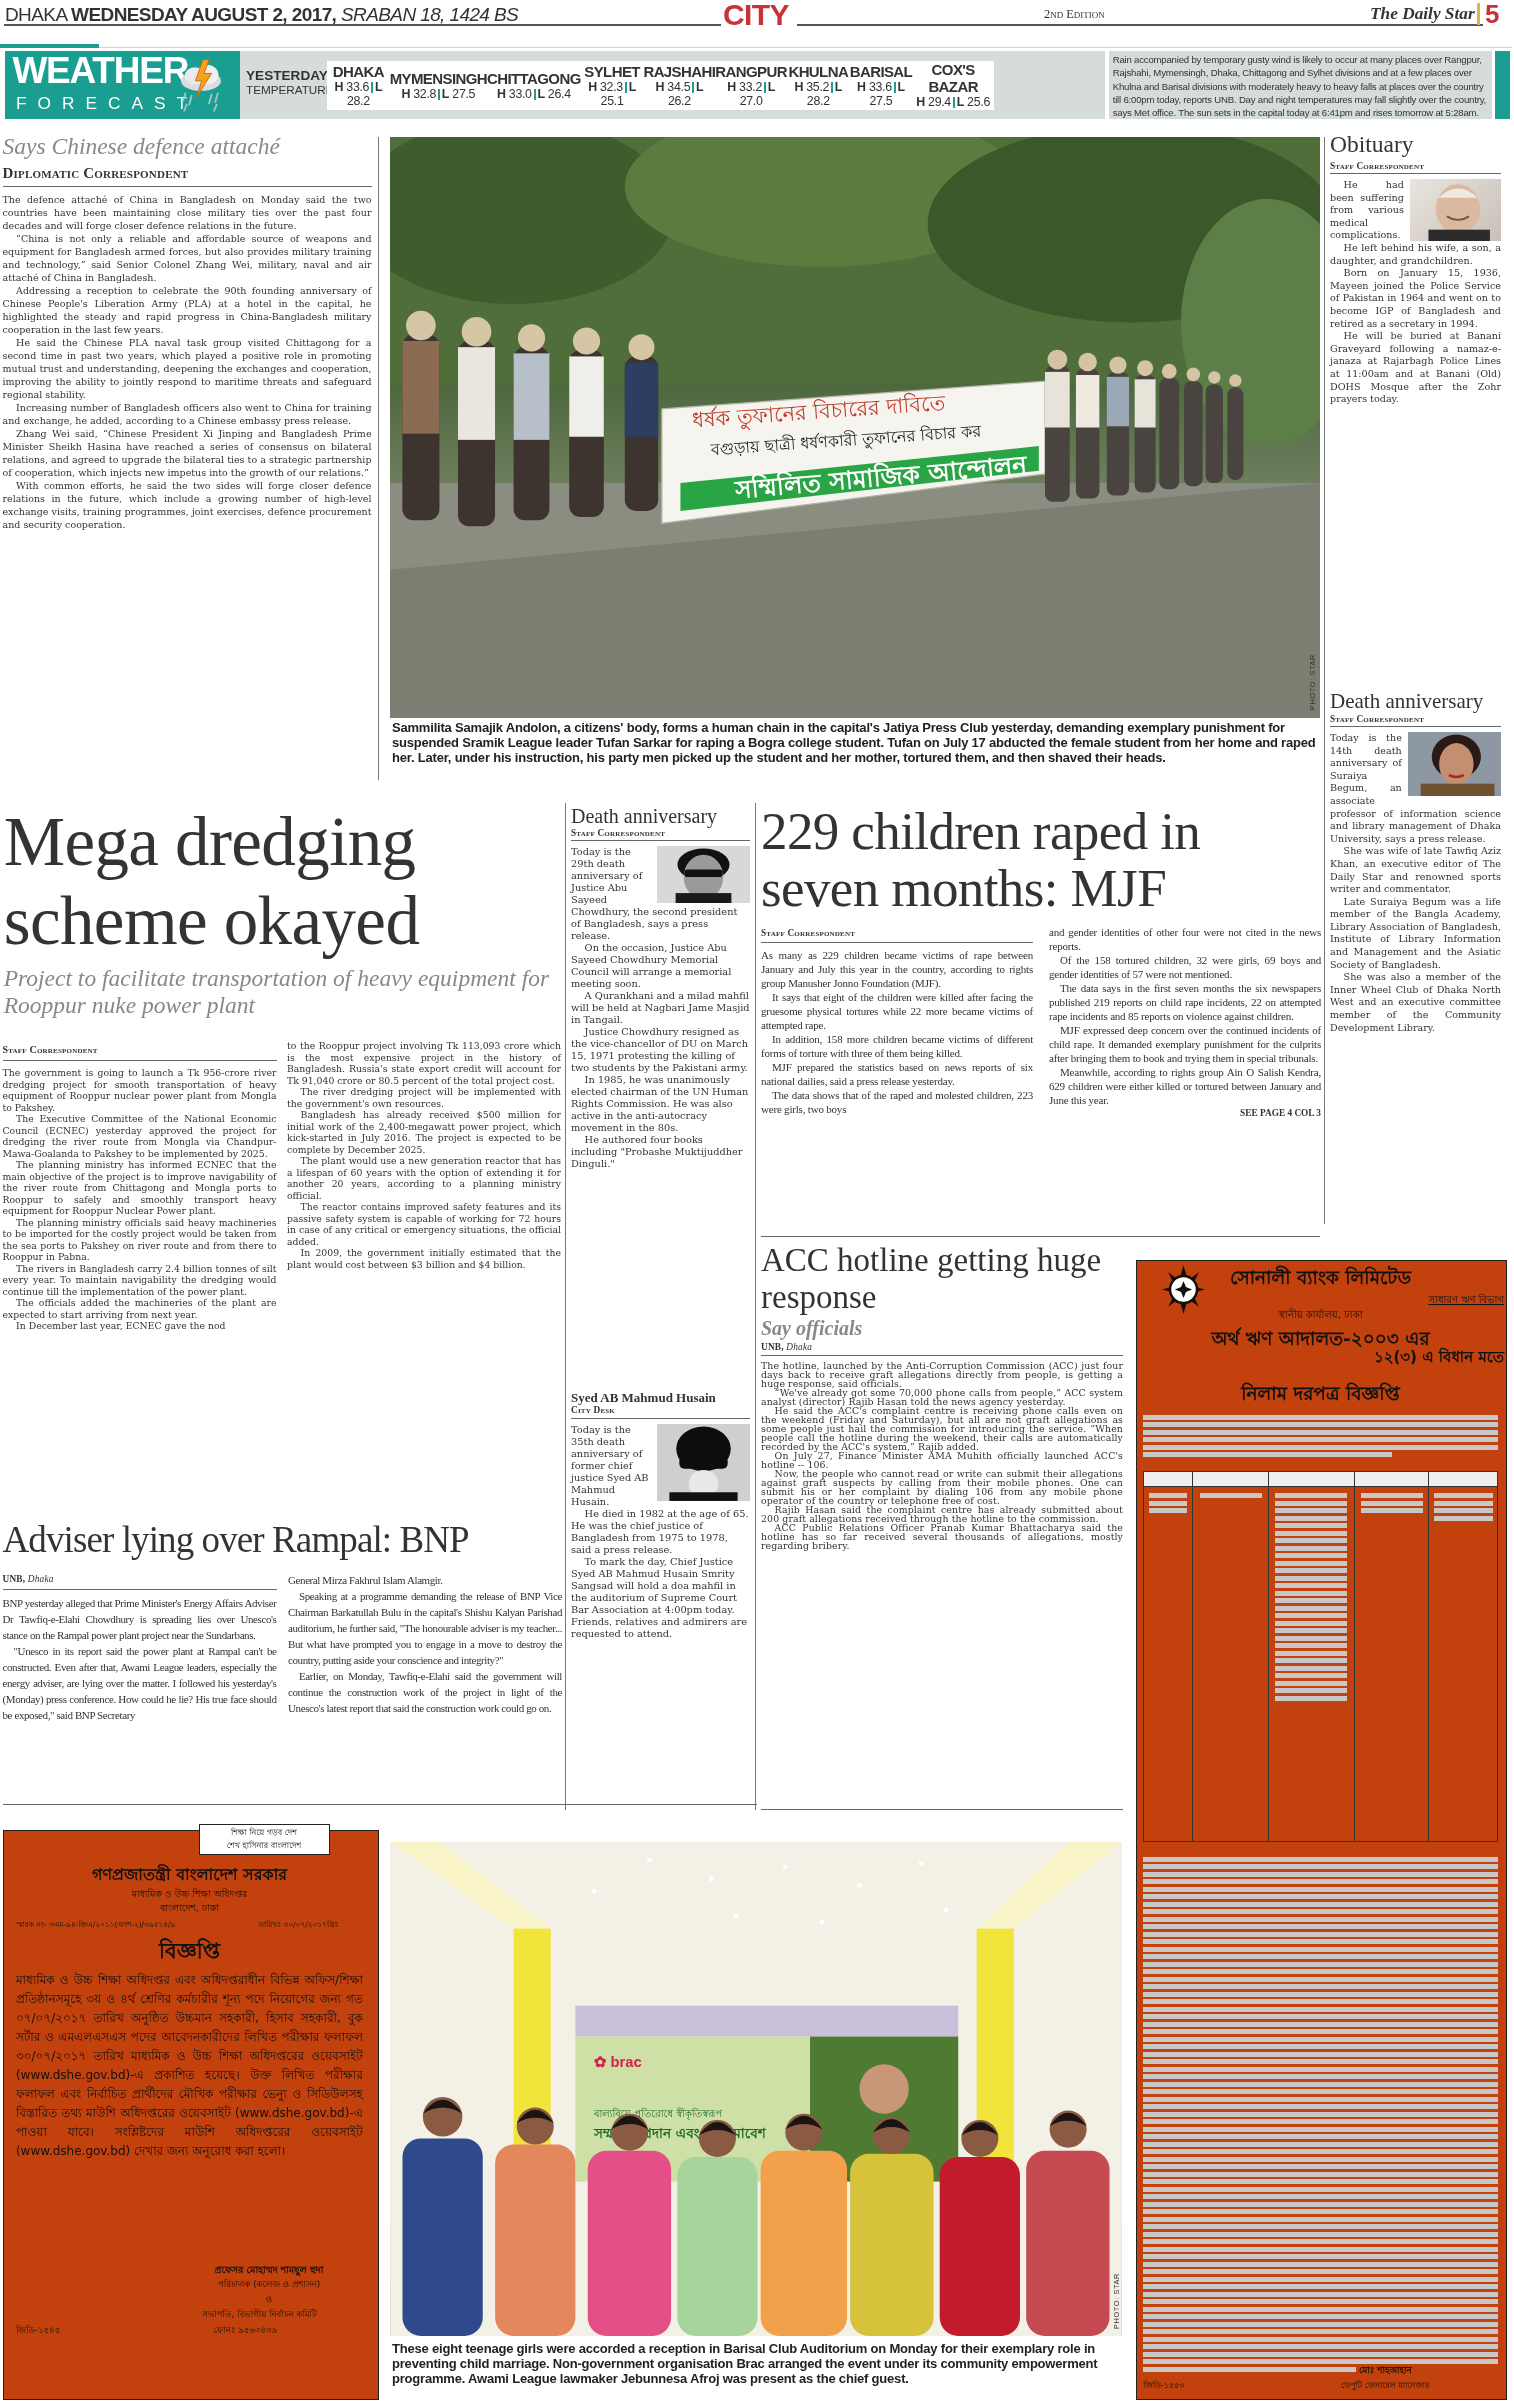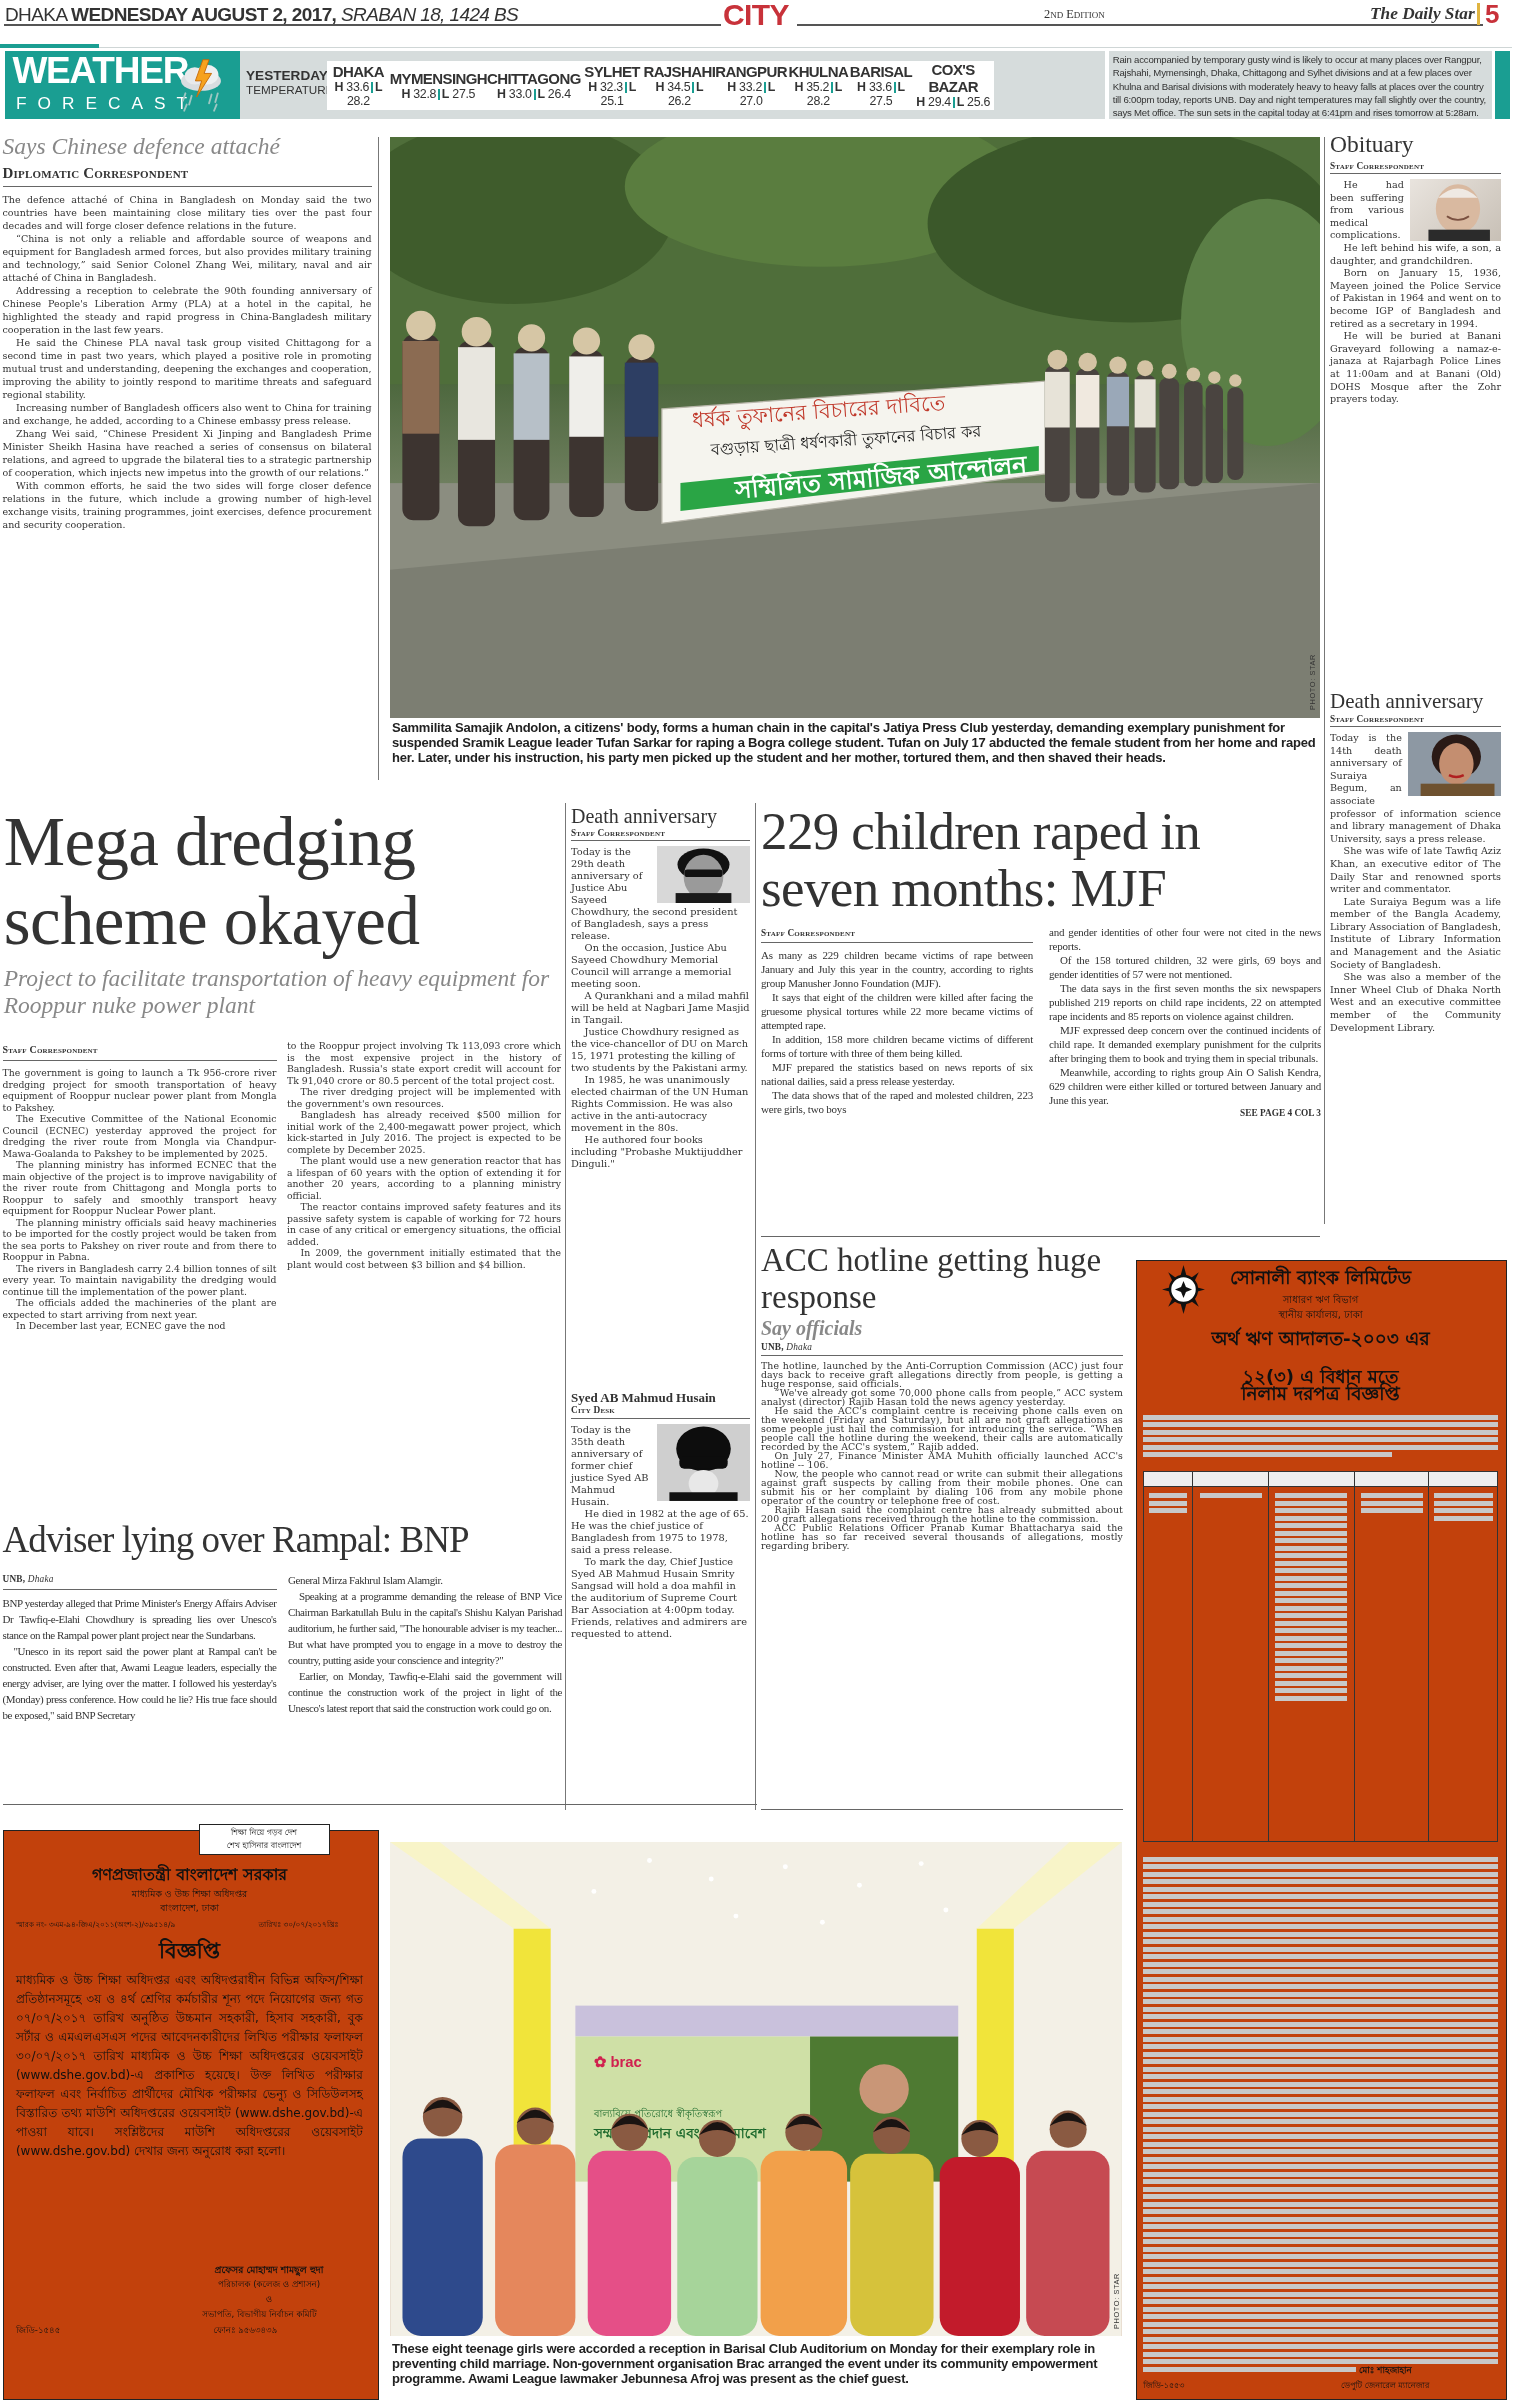--- a/index.html
+++ b/index.html
@@ -400,24 +400,24 @@
         <polygon points="70,40 52,35 52,45"></polygon>
         <polygon points="10,12 24,22 18,28"></polygon>
         <polygon points="60,12 46,22 52,28"></polygon>
         <polygon points="10,68 24,58 18,52"></polygon>
         <polygon points="60,68 46,58 52,52"></polygon>
       </g>
     <circle cx="35" cy="40" r="22" fill="#fff" stroke="#111" stroke-width="4"></circle>
     <path d="M35,26 L39,36 L49,40 L39,44 L35,54 L31,44 L21,40 L31,36 Z" fill="#111"></path>
   </svg>
   <div class="abs" style="left:0; top:2.5px; width:367px; text-align:center; font-size:18.5px; font-weight:700;">সোনালী ব্যাংক লিমিটেড</div>
-  <div class="abs" style="left:0; top:31px; width:367px; text-align:center; font-size:10px;">সাধারণ ঋণ বিভাগ</div>
+  <div class="abs" style="left:0; top:31px; width:367px; text-align:right; font-size:10px;text-decoration:underline;">সাধারণ ঋণ বিভাগ</div>
   <div class="abs" style="left:0; top:46px; width:367px; text-align:center; font-size:10px;">স্থানীয় কার্যালয়, ঢাকা</div>
   <div class="abs" style="left:0; top:64px; width:367px; text-align:center; font-size:18.5px; font-weight:700;">অর্থ ঋণ আদালত-২০০৩ এর</div>
-  <div class="abs" style="left:0; top:102px; width:367px; text-align:center; font-size:18px; font-weight:700;">১২(৩) এ বিধান মতে</div>
+  <div class="abs" style="left:0; top:84px; width:367px; text-align:right; font-size:15px; font-weight:700;">১২(৩) এ বিধান মতে</div>
   <div class="abs" style="left:0; top:119px; width:367px; text-align:center; font-size:18.5px; font-weight:700;">নিলাম দরপত্র বিজ্ঞপ্তি</div>
   <div class="abs" style="left:6.2px; top:151px; width:355px;">
     <div class="ad-line"></div>
       <div class="ad-line"></div>
       <div class="ad-line"></div>
       <div class="ad-line"></div>
       <div class="ad-line"></div>
       <div class="ad-line" style="width:70%"></div>
   </div>
   <div class="abs" style="left:6.2px; top:210px; width:355px; height:371px; border:0.9px solid #333;">

